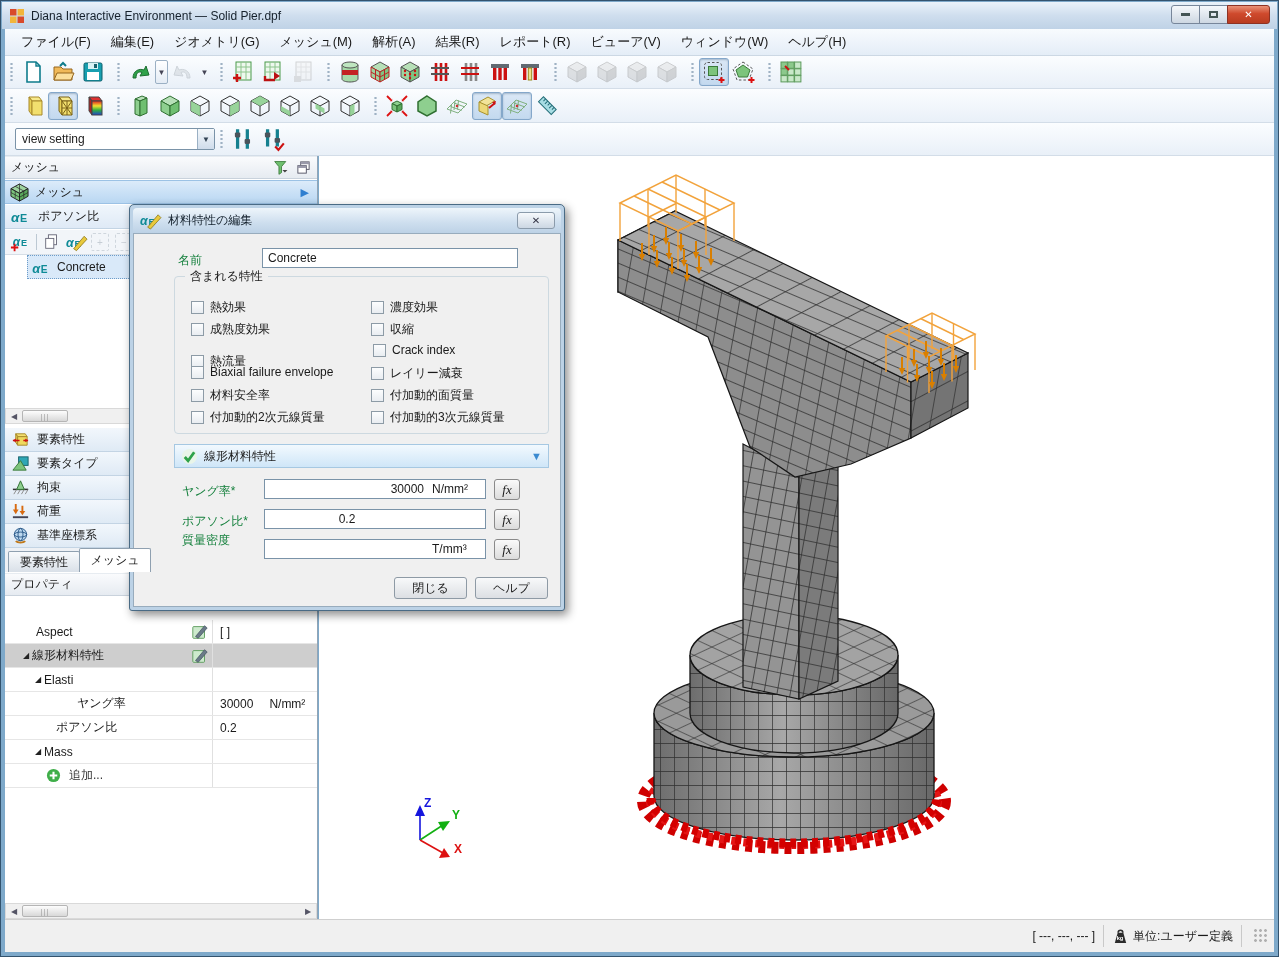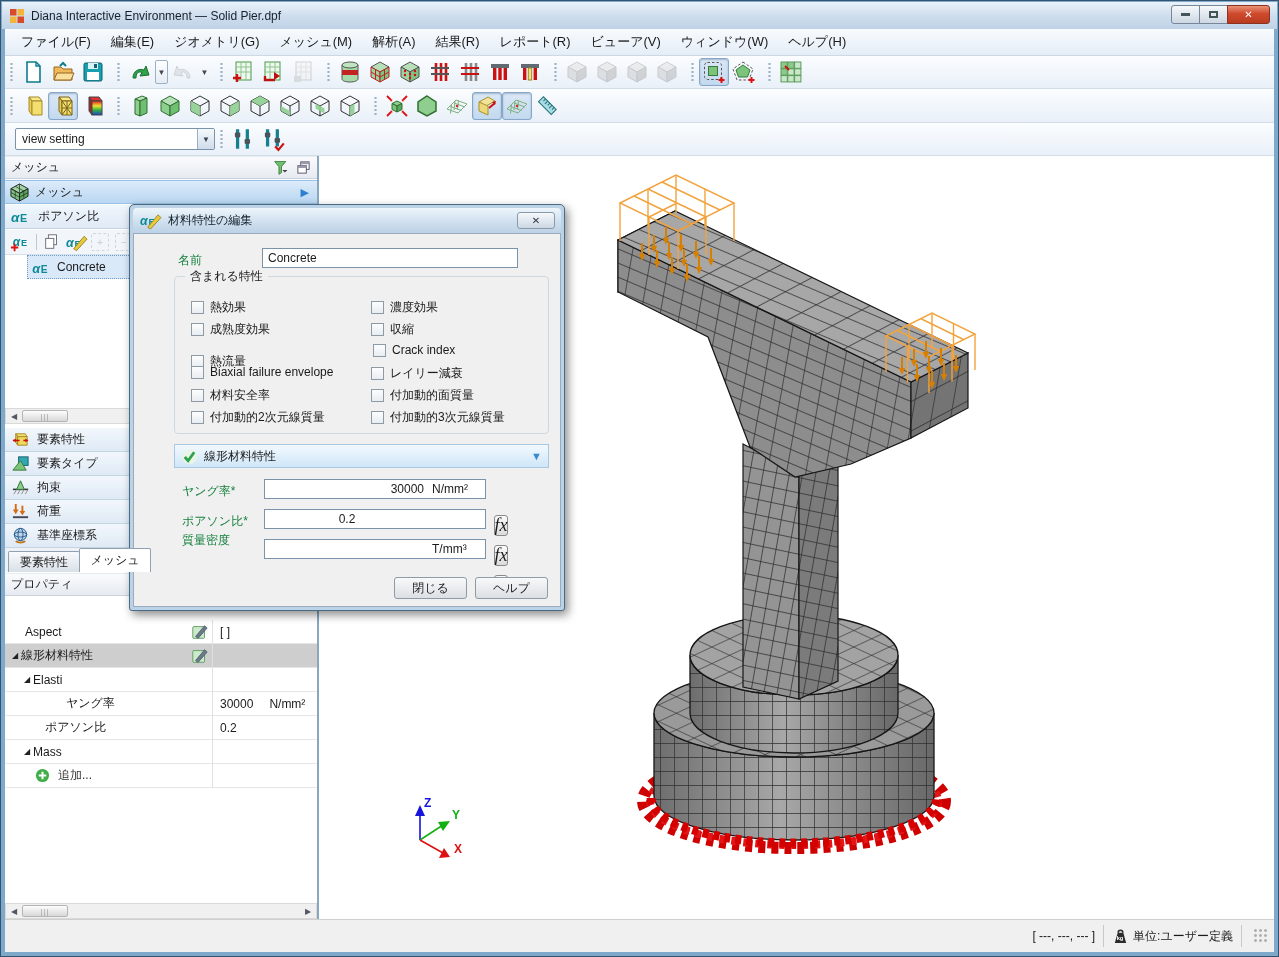--- a/index.html
+++ b/index.html
@@ -56,21 +56,21 @@
   .hscroll .sarr { width:16px; height:14px; display:flex; align-items:center; justify-content:center; font-size:8px; color:#556; }
   .hscroll .thumb { width:46px; height:12px; background:linear-gradient(#fdfdfd,#d8d8d8); border:1px solid #b5b5b5; border-radius:2px; display:flex; align-items:center; justify-content:center; color:#999; font-size:7px; letter-spacing:1px; }
   .hscroll .track { flex:1; }
   .acc-row { position:absolute; left:0; right:0; height:24px; background:linear-gradient(#f2f7fc,#dfeaf5); border-bottom:1px solid #c3d4e4; display:flex; align-items:center; padding-left:6px; font-size:12px; }
   .acc-row .lbl { margin-left:7px; }
   #tabs { position:absolute; left:0; right:0; top:392px; height:25px; background:#eef1f5; border-bottom:1px solid #fff; display:flex; align-items:flex-end; padding-left:3px; }
   .tab { width:72px; height:21px; display:flex; align-items:center; justify-content:center; font-size:12px;
     border:1px solid #8fa0b0; border-bottom:none; border-radius:2px 2px 0 0; background:linear-gradient(#f8fafc,#d9e0e8); margin-right:-1px; }
   .tab.active { background:#fff; height:24px; z-index:2; }
   
-  .pg-row { position:absolute; left:0; right:0; height:24px; border-bottom:1px solid #e6e6e6; display:flex; align-items:center; font-size:12px; }
+  .pg-row { position:absolute; left:0; right:0; height:24px; border-bottom:1px solid #e6e6e6; display:flex; align-items:center; font-size:12px;padding-left:11px; }
   .pg-row .col-val { position:absolute; left:207px; top:0; bottom:0; display:flex; align-items:center; border-left:1px solid #e0e0e0; padding-left:7px; }
   .pg-row .exp { font-size:8px; color:#222; width:12px; text-align:center; }
   .pg-row.hl { background:#cecece; }
   .pg-editicon { position:absolute; left:186px; top:3px; }
   
   #viewport { position:absolute; left:318px; top:155px; right:4px; height:765px; background:#fff; }
   
   #dialog { position:absolute; left:128px; top:203px; width:436px; height:407px; background:#bcd2e6; border:1px solid #4a6b85; border-radius:5px 5px 3px 3px; box-shadow:3px 4px 10px rgba(0,0,0,.45); }
   #dlg-title { position:absolute; left:3px; top:3px; right:3px; height:25px; background:linear-gradient(#eef5fb,#cddeee 60%,#bdd2e6); border-radius:4px 4px 0 0; display:flex; align-items:center; padding-left:6px; }
   #dlg-title .txt { margin-left:6px; font-size:12px; color:#13202c; }
@@ -81,21 +81,21 @@
   #groupbox { position:absolute; left:40px; top:42px; width:375px; height:158px; border:1px solid #cdd9e0; border-radius:4px; }
   #groupbox .legend { position:absolute; left:10px; top:-9px; background:#f0f0f0; padding:0 5px; font-size:12px; }
   .cb { position:absolute; display:flex; align-items:center; font-size:12px; }
   .cb .box { width:13px; height:13px; border:1px solid #8d9ba6; background:linear-gradient(#fcfdfe,#e9edf1); margin-right:6px; }
   #lin-hdr { position:absolute; left:40px; top:210px; width:375px; height:24px; background:linear-gradient(#f2f9fe,#cfe6f8); border:1px solid #a6c8e2; display:flex; align-items:center; padding:0 6px; }
   #lin-hdr .txt { margin-left:6px; }
   #lin-hdr .tri { margin-left:auto; color:#3a8ad0; font-size:11px; }
   .frow-val { flex:1; text-align:right; }
   .frow-val.center { text-align:center; }
   .frow-unit { width:56px; text-align:left; padding-left:8px; }
-  .fxbtn { position:absolute; width:14px; height:21px; border:1px solid #8a8a8a; border-radius:3px; background:linear-gradient(#fafafa,#dcdcdc); display:flex; align-items:center; justify-content:center; font-family:"Liberation Serif","DejaVu Serif",serif; font-style:italic; font-size:18px;margin-top:36px; }
+  .fxbtn { position:absolute; width:26px; height:21px; border:1px solid #8a8a8a; border-radius:3px; background:linear-gradient(#fafafa,#dcdcdc); display:flex; align-items:center; justify-content:center; font-family:"Liberation Serif","DejaVu Serif",serif; font-style:italic; font-size:13px; }
   .dbtn { position:absolute; width:73px; height:22px; border:1px solid #8e9aa5; border-radius:3px; background:linear-gradient(#f8f9fa,#dcdfe3); display:flex; align-items:center; justify-content:center; font-size:12px; }
   
   #statusbar { position:absolute; left:4px; right:4px; bottom:4px; height:33px; background:#f0f0f0; border-top:1px solid #cfcfcf; display:flex; align-items:center; }
   #statusbar .sep { width:1px; height:22px; background:#c9c9c9; margin:0 8px; }
   #sb-right { margin-left:auto; display:flex; align-items:center; padding-right:6px; }
   #sb-grip { width:14px; height:14px; margin-left:4px; background-image:radial-gradient(circle,#b0b0b0 1.3px,rgba(0,0,0,0) 1.5px); background-size:5px 5px; background-position:bottom right; }
 </style>
 </head>
 <body>
 

